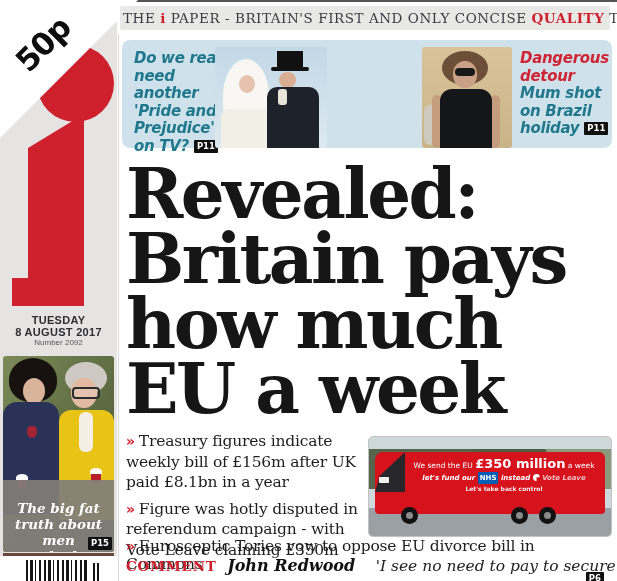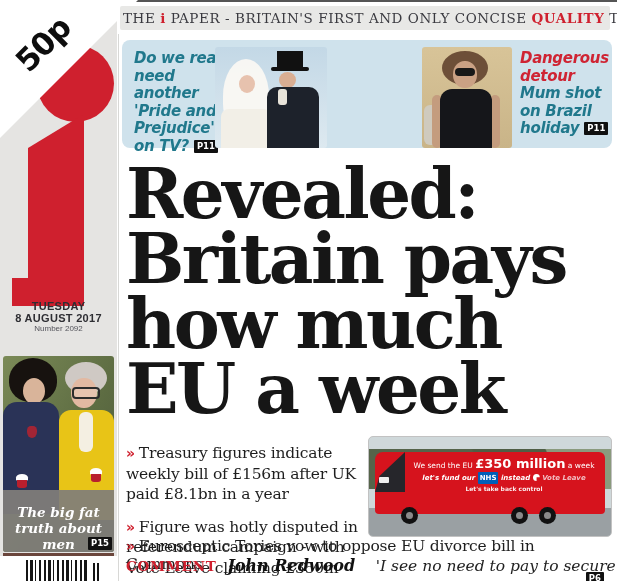--- a/index.html
+++ b/index.html
@@ -16,44 +16,44 @@
   .leftcol{position:absolute;left:0;top:0;width:117px;height:556px;background:var(--leftcol-bg);}
   .i-dot{position:absolute;left:37px;top:45px;width:77px;height:77px;border-radius:50%;
          background:var(--accent-red);}
   .i-stem{position:absolute;left:0;top:106px;}
   .ribbon{position:absolute;left:0;top:0;width:138px;height:138px;
           background:linear-gradient(135deg,#ffffff 58%,#ececec 66%,#c9c9c9 72%,#ffffff 73%);
           clip-path:polygon(0 0,100% 0,0 100%);}
   .price{position:absolute;left:6px;top:26px;width:74px;text-align:center;
          transform:rotate(-45deg);font-family:"DejaVu Sans",sans-serif;font-weight:bold;
          font-size:31px;letter-spacing:-1px;color:#0d0d0d;}
-  .dateblock{position:absolute;left:0;top:300px;width:117px;text-align:center;color:#2e2e33;}
+  .dateblock{position:absolute;left:0;top:314px;width:117px;text-align:center;color:#2e2e33;}
   .dateblock .d1,.dateblock .d2{font-weight:bold;font-size:11px;letter-spacing:.3px;line-height:12px;}
   .dateblock .d3{font-size:8px;color:#55555c;line-height:10px;}
 
   
   .side-photo{position:absolute;left:3px;top:356px;width:111px;height:196px;margin:0;
               border-radius:3px;overflow:hidden;
               background:linear-gradient(120deg,#7b8a57 0%,#5d6c42 55%,#49563a 100%);}
   .p-hair-l{position:absolute;left:6px;top:2px;width:48px;height:44px;border-radius:50% 50% 45% 45%;background:#17120f;}
   .p-face-l{position:absolute;left:20px;top:22px;width:22px;height:26px;border-radius:50%;background:#d9b49a;}
   .p-body-l{position:absolute;left:0px;top:46px;width:56px;height:112px;border-radius:14px 14px 0 0;background:#2a3357;}
   .p-berry{position:absolute;left:24px;top:70px;width:10px;height:12px;border-radius:45% 45% 60% 60%;background:#a12535;}
   .p-hair-r{position:absolute;left:62px;top:6px;width:42px;height:32px;border-radius:50%;background:#cfc9c4;}
   .p-face-r{position:absolute;left:68px;top:22px;width:26px;height:30px;border-radius:48%;background:#e2b9a2;}
   .p-glasses{position:absolute;left:69px;top:31px;width:24px;height:8px;border:2px solid #2c2c2c;border-radius:4px;background:rgba(255,255,255,.15);}
   .p-body-r{position:absolute;left:56px;top:54px;width:55px;height:110px;border-radius:12px 12px 0 0;background:#e8c417;}
   .p-shirt-r{position:absolute;left:76px;top:56px;width:14px;height:40px;background:#f4efe2;border-radius:6px;}
   .cupcake{position:absolute;width:14px;height:14px;}
   .cupcake .top{position:absolute;left:1px;top:0;width:12px;height:7px;border-radius:50% 50% 20% 20%;background:#fdfdfd;}
   .cupcake .cup{position:absolute;left:2px;top:6px;width:10px;height:8px;border-radius:0 0 30% 30%;background:#b81f2d;}
   .ck1{left:12px;top:118px;} .ck2{left:86px;top:112px;}
-  .side-caption{position:absolute;left:0;bottom:0;width:100%;height:62px;background:rgba(128,126,122,.93);
+  .side-caption{position:absolute;left:0;bottom:0;width:100%;height:72px;background:rgba(128,126,122,.93);
                 text-align:center;color:#fff;font-family:"DejaVu Serif",serif;font-style:italic;
-                font-weight:bold;font-size:13.5px;line-height:16px;padding-top:14px;box-sizing:border-box;}
+                font-weight:bold;font-size:13.5px;line-height:16px;padding-top:20px;box-sizing:border-box;}
   .side-caption .badge{position:absolute;right:2px;bottom:2px;}
   .maroon-rule{position:absolute;left:3px;top:553px;width:111px;height:3px;background:#6b463c;}
   .barcode{position:absolute;left:26px;top:560px;width:62px;height:21px;background:
      repeating-linear-gradient(90deg,#151515 0 2px,#fff 2px 4px,#151515 4px 7px,#fff 7px 9px,
      #151515 9px 10px,#fff 10px 13px,#151515 13px 15px,#fff 15px 18px);}
   .barcode-tail{position:absolute;left:93px;top:563px;width:8px;height:18px;background:
      repeating-linear-gradient(90deg,#151515 0 2px,#fff 2px 4px);}
 
   .vrule{position:absolute;left:118px;top:34px;width:1px;height:547px;background:#d8d8d6;}
 
@@ -97,21 +97,21 @@
 
   
   .headline{position:absolute;left:126px;top:161px;width:486px;margin:0;
             font-family:"DejaVu Serif",serif;font-weight:bold;color:var(--ink);
             font-size:69px;line-height:65px;letter-spacing:-2.5px;}
 
   
   .bullets{position:absolute;left:126px;top:431px;width:240px;
            font-family:"DejaVu Serif",serif;font-size:15.5px;line-height:20.5px;color:#1e1e1e;
            letter-spacing:-.2px;}
-  .bullet{margin:12px 0 6px 0;}
+  .bullet{margin:0 0 6px 0;}
   .bullet .mk{color:var(--accent-red);font-family:"DejaVu Sans",sans-serif;font-weight:bold;
               font-size:14px;margin-right:4px;}
   .bullet-wide{position:absolute;left:126px;top:537px;width:486px;
            font-family:"DejaVu Serif",serif;font-size:15.5px;color:#1e1e1e;letter-spacing:-.2px;}
 
   
   .bus-photo{position:absolute;left:368px;top:436px;width:242px;height:99px;margin:0;
              border:1px solid #c2c2c2;border-radius:5px;overflow:hidden;background:#cfd8da;}
   .bus-trees{position:absolute;left:0;top:12px;width:100%;height:40px;
              background:radial-gradient(circle at 20% 60%,#55644a 0 30%,transparent 31%),

